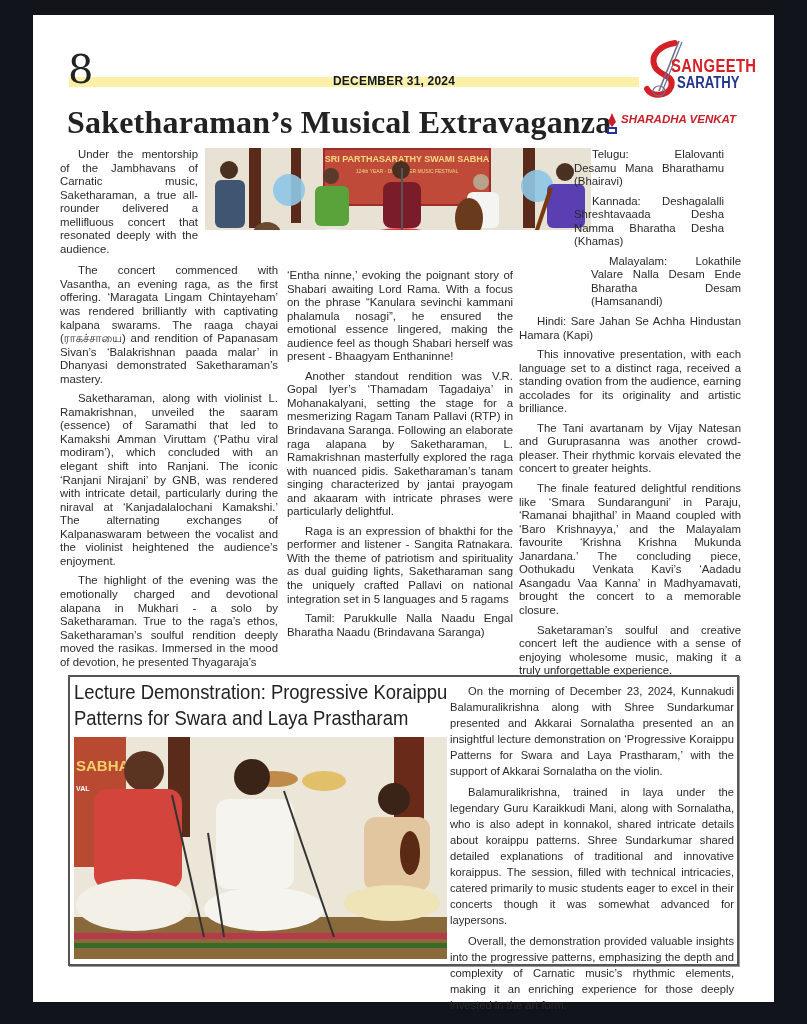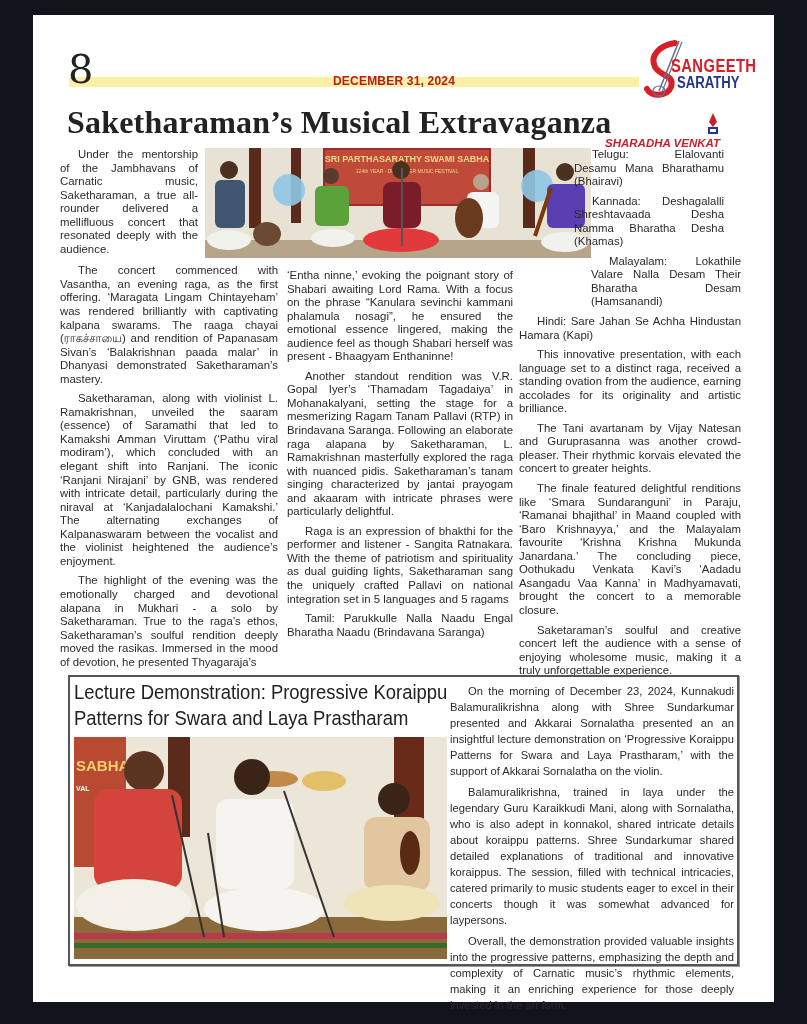--- a/index.html
+++ b/index.html
@@ -4,42 +4,42 @@
 <style>
   * { box-sizing: border-box; margin: 0; padding: 0; }
   html, body { width: 807px; height: 1024px; background: #11141b; overflow: hidden; }
   body { position: relative; font-family: "Liberation Sans", sans-serif; }
 
   .page { position: absolute; left: 33px; top: 15px; width: 741px; height: 987px; background: #ffffff; }
 
   
   .page-num { position: absolute; left: 35px; top: 34px; font-family: "DejaVu Serif", serif; font-size: 40px; line-height: 40px; color: #222; }
   .date-band { position: absolute; left: 36px; top: 62px; width: 570px; height: 10px; background: #fbf0a6; }
-  .date { position: absolute; left: 300px; top: 59px; font-size: 12px; font-weight: bold; color: #b91c1c; letter-spacing: 0.2px; }
+  .date { position: absolute; left: 300px; top: 59px; font-size: 12px; font-weight: bold; color: #0f172a; letter-spacing: 0.2px; }
 
   .logo { position: absolute; left: 608px; top: 24px; width: 120px; height: 62px; }
   .logo .swirl { position: absolute; left: 0; top: 0; width: 44px; height: 62px; }
   .logo .l1 { position: absolute; left: 30px; top: 16px; font-family: "Liberation Sans", sans-serif; font-weight: bold; font-size: 19px; color: #d62027; transform: scaleX(0.78); transform-origin: left; letter-spacing: 0.5px; }
   .logo .l2 { position: absolute; left: 36px; top: 35px; font-family: "Liberation Sans", sans-serif; font-weight: bold; font-size: 16px; color: #23358e; transform: scaleX(0.82); transform-origin: left; }
 
   .headline { position: absolute; left: 34px; top: 89px; font-family: Liberation Serif, serif; font-size: 32px; color: #222; letter-spacing: 0.2px; }
-  .byline { position: absolute; left: 572px; top: 98px; display: flex; align-items: flex-end; gap: 2px; flex-direction: column; }
+  .byline { position: absolute; left: 572px; top: 98px; display: flex; align-items: flex-start; gap: 2px; }
   .byline .pen { width: 14px; height: 22px; }
   .byline .name { font-size: 11.5px; font-weight: bold; font-style: italic; color: #c8202a; }
 
   
   .col { position: absolute; font-size: 11.4px; line-height: 13.55px; color: #2a2a2a; text-align: justify; }
   .col p { text-indent: 18px; margin-bottom: 6px; }
   .col1 { left: 27px; top: 133px; width: 218px; }
   .col1 .wrap { width: 138px; }
   .col2 { left: 254px; top: 254px; width: 226px; }
   .col3 { left: 486px; top: 133px; width: 222px; }
   .col3 .wrap { width: 150px; margin-left: 55px; }
 
-  .photo1 { position: absolute; left: 172px; top: 133px; width: 386px; height: 110px; overflow: hidden; background: #fde047; }
+  .photo1 { position: absolute; left: 172px; top: 133px; width: 386px; height: 82px; overflow: hidden; background: #fde047; }
 
   
   .lec-box { position: absolute; left: 35px; top: 660px; width: 671px; height: 291px; border: 2px solid #555; box-shadow: 1px 1px 0 #999; }
   .lec-title { position: absolute; left: 4px; top: 2px; width: 372px; font-size: 20.5px; line-height: 26px; color: #222; transform: scaleX(0.9); transform-origin: left; white-space: nowrap; }
   .lec-photo { position: absolute; left: 4px; top: 60px; width: 373px; height: 222px; overflow: hidden; background: #15803d; }
   .lec-text { position: absolute; left: 380px; top: 6px; width: 284px; font-size: 11.2px; line-height: 16px; color: #2a2a2a; text-align: justify; }
   .lec-text p { text-indent: 18px; margin-bottom: 5px; }
 </style>
 </head>
 <body>
@@ -121,21 +121,21 @@
   <div class="col col2">
     <p style="text-indent:0">‘Entha ninne,’ evoking the poignant story of Shabari awaiting Lord Rama. With a focus on the phrase “Kanulara sevinchi kammani phalamula nosagi”, he ensured the emotional essence lingered, making the audience feel as though Shabari herself was present - Bhaagyam Enthaninne!</p>
     <p>Another standout rendition was V.R. Gopal Iyer’s ‘Thamadam Tagadaiya’ in Mohanakalyani, setting the stage for a mesmerizing Ragam Tanam Pallavi (RTP) in Brindavana Saranga. Following an elaborate raga alapana by Saketharaman, L. Ramakrishnan masterfully explored the raga with nuanced pidis. Saketharaman’s tanam singing characterized by jantai prayogam and akaaram with intricate phrases were particularly delightful.</p>
     <p>Raga is an expression of bhakthi for the performer and listener - Sangita Ratnakara. With the theme of patriotism and spirituality as dual guiding lights, Saketharaman sang the uniquely crafted Pallavi on national integration set in 5 languages and 5 ragams</p>
     <p>Tamil: Parukkulle Nalla Naadu Engal Bharatha Naadu (Brindavana Saranga)</p>
   </div>
 
   <div class="col col3">
     <p class="wrap">Telugu: Elalovanti Desamu Mana Bharathamu (Bhairavi)</p>
     <p class="wrap">Kannada: Deshagalalli Shreshtavaada Desha Namma Bharatha Desha (Khamas)</p>
-    <p style="padding-left:72px;text-indent:18px">Malayalam: Lokathile Valare Nalla Desam Their Bharatha Desam (Hamsanandi)</p>
+    <p style="padding-left:72px;text-indent:18px">Malayalam: Lokathile Valare Nalla Desam Ende Bharatha Desam (Hamsanandi)</p>
     <p>Hindi: Sare Jahan Se Achha Hindustan Hamara (Kapi)</p>
     <p>This innovative presentation, with each language set to a distinct raga, received a standing ovation from the audience, earning accolades for its originality and artistic brilliance.</p>
     <p>The Tani avartanam by Vijay Natesan and Guruprasanna was another crowd-pleaser. Their rhythmic korvais elevated the concert to greater heights.</p>
     <p>The finale featured delightful renditions like ‘Smara Sundaranguni’ in Paraju, ‘Ramanai bhajithal’ in Maand coupled with ‘Baro Krishnayya,’ and the Malayalam favourite ‘Krishna Krishna Mukunda Janardana.’ The concluding piece, Oothukadu Venkata Kavi’s ‘Aadadu Asangadu Vaa Kanna’ in Madhyamavati, brought the concert to a memorable closure.</p>
     <p>Saketaraman’s soulful and creative concert left the audience with a sense of enjoying wholesome music, making it a truly unforgettable experience.</p>
   </div>
 
   <div class="lec-box">
     <div class="lec-title">
       <div>Lecture Demonstration: Progressive Koraippu</div>

